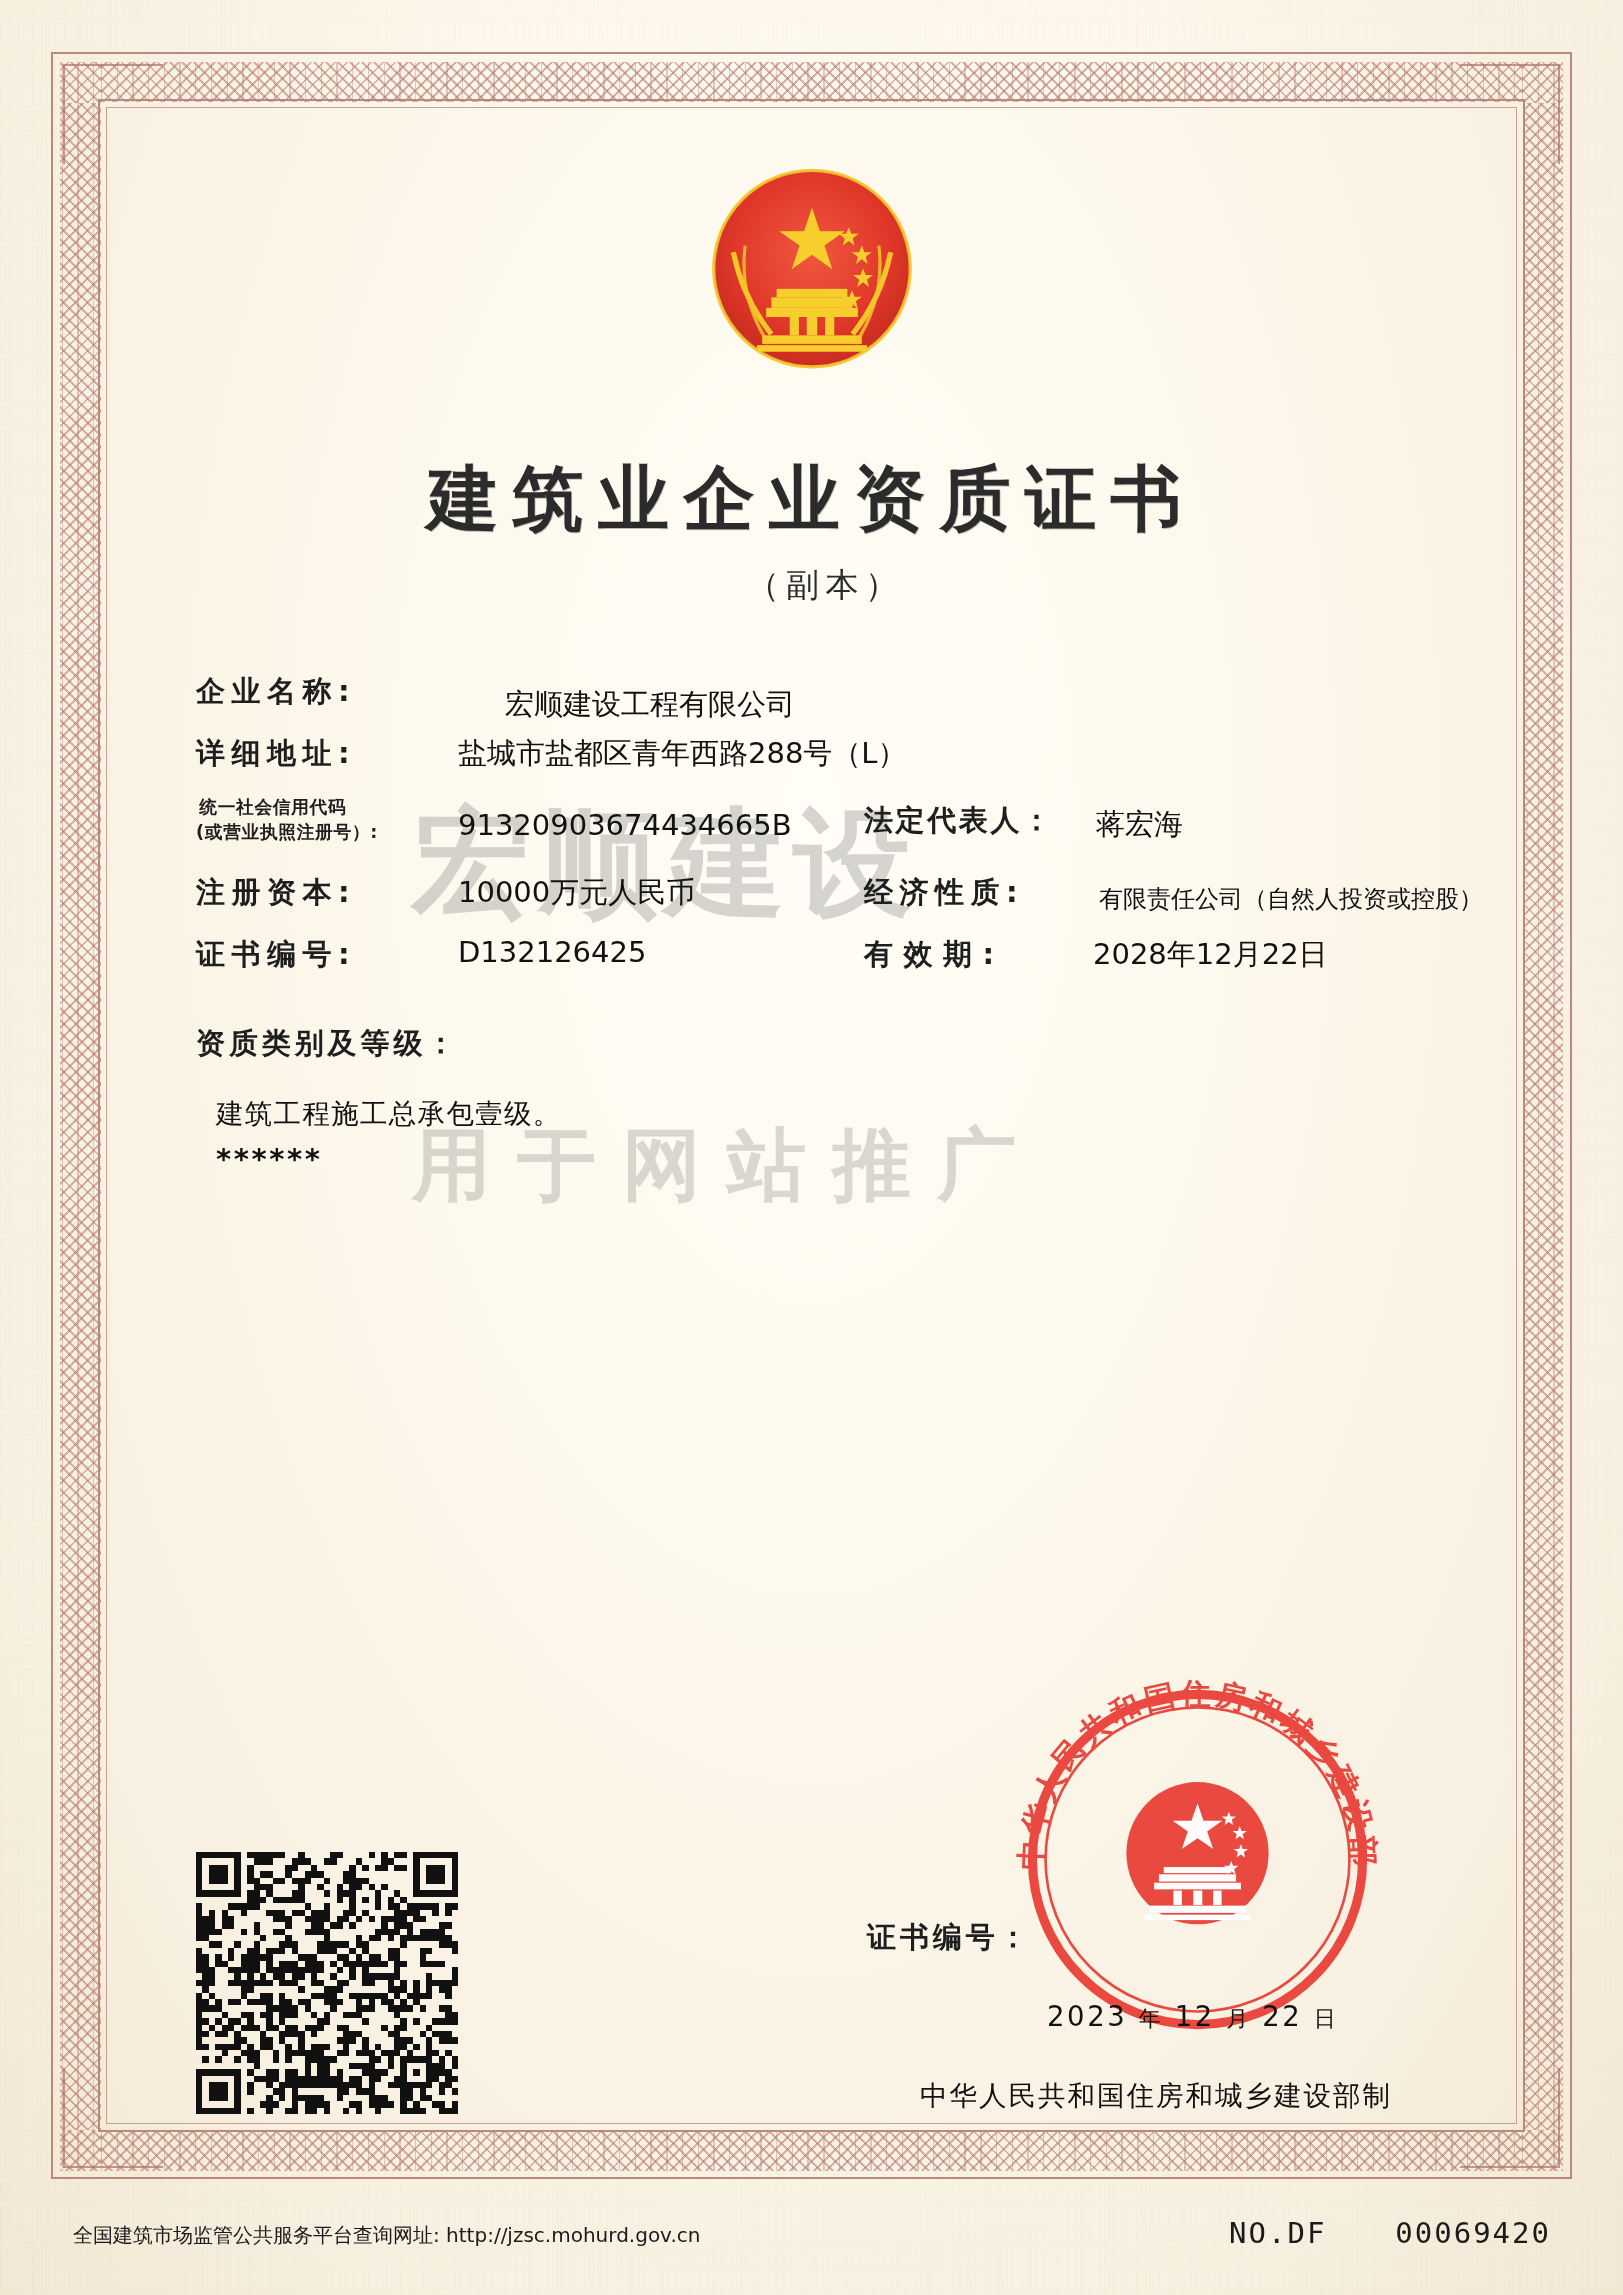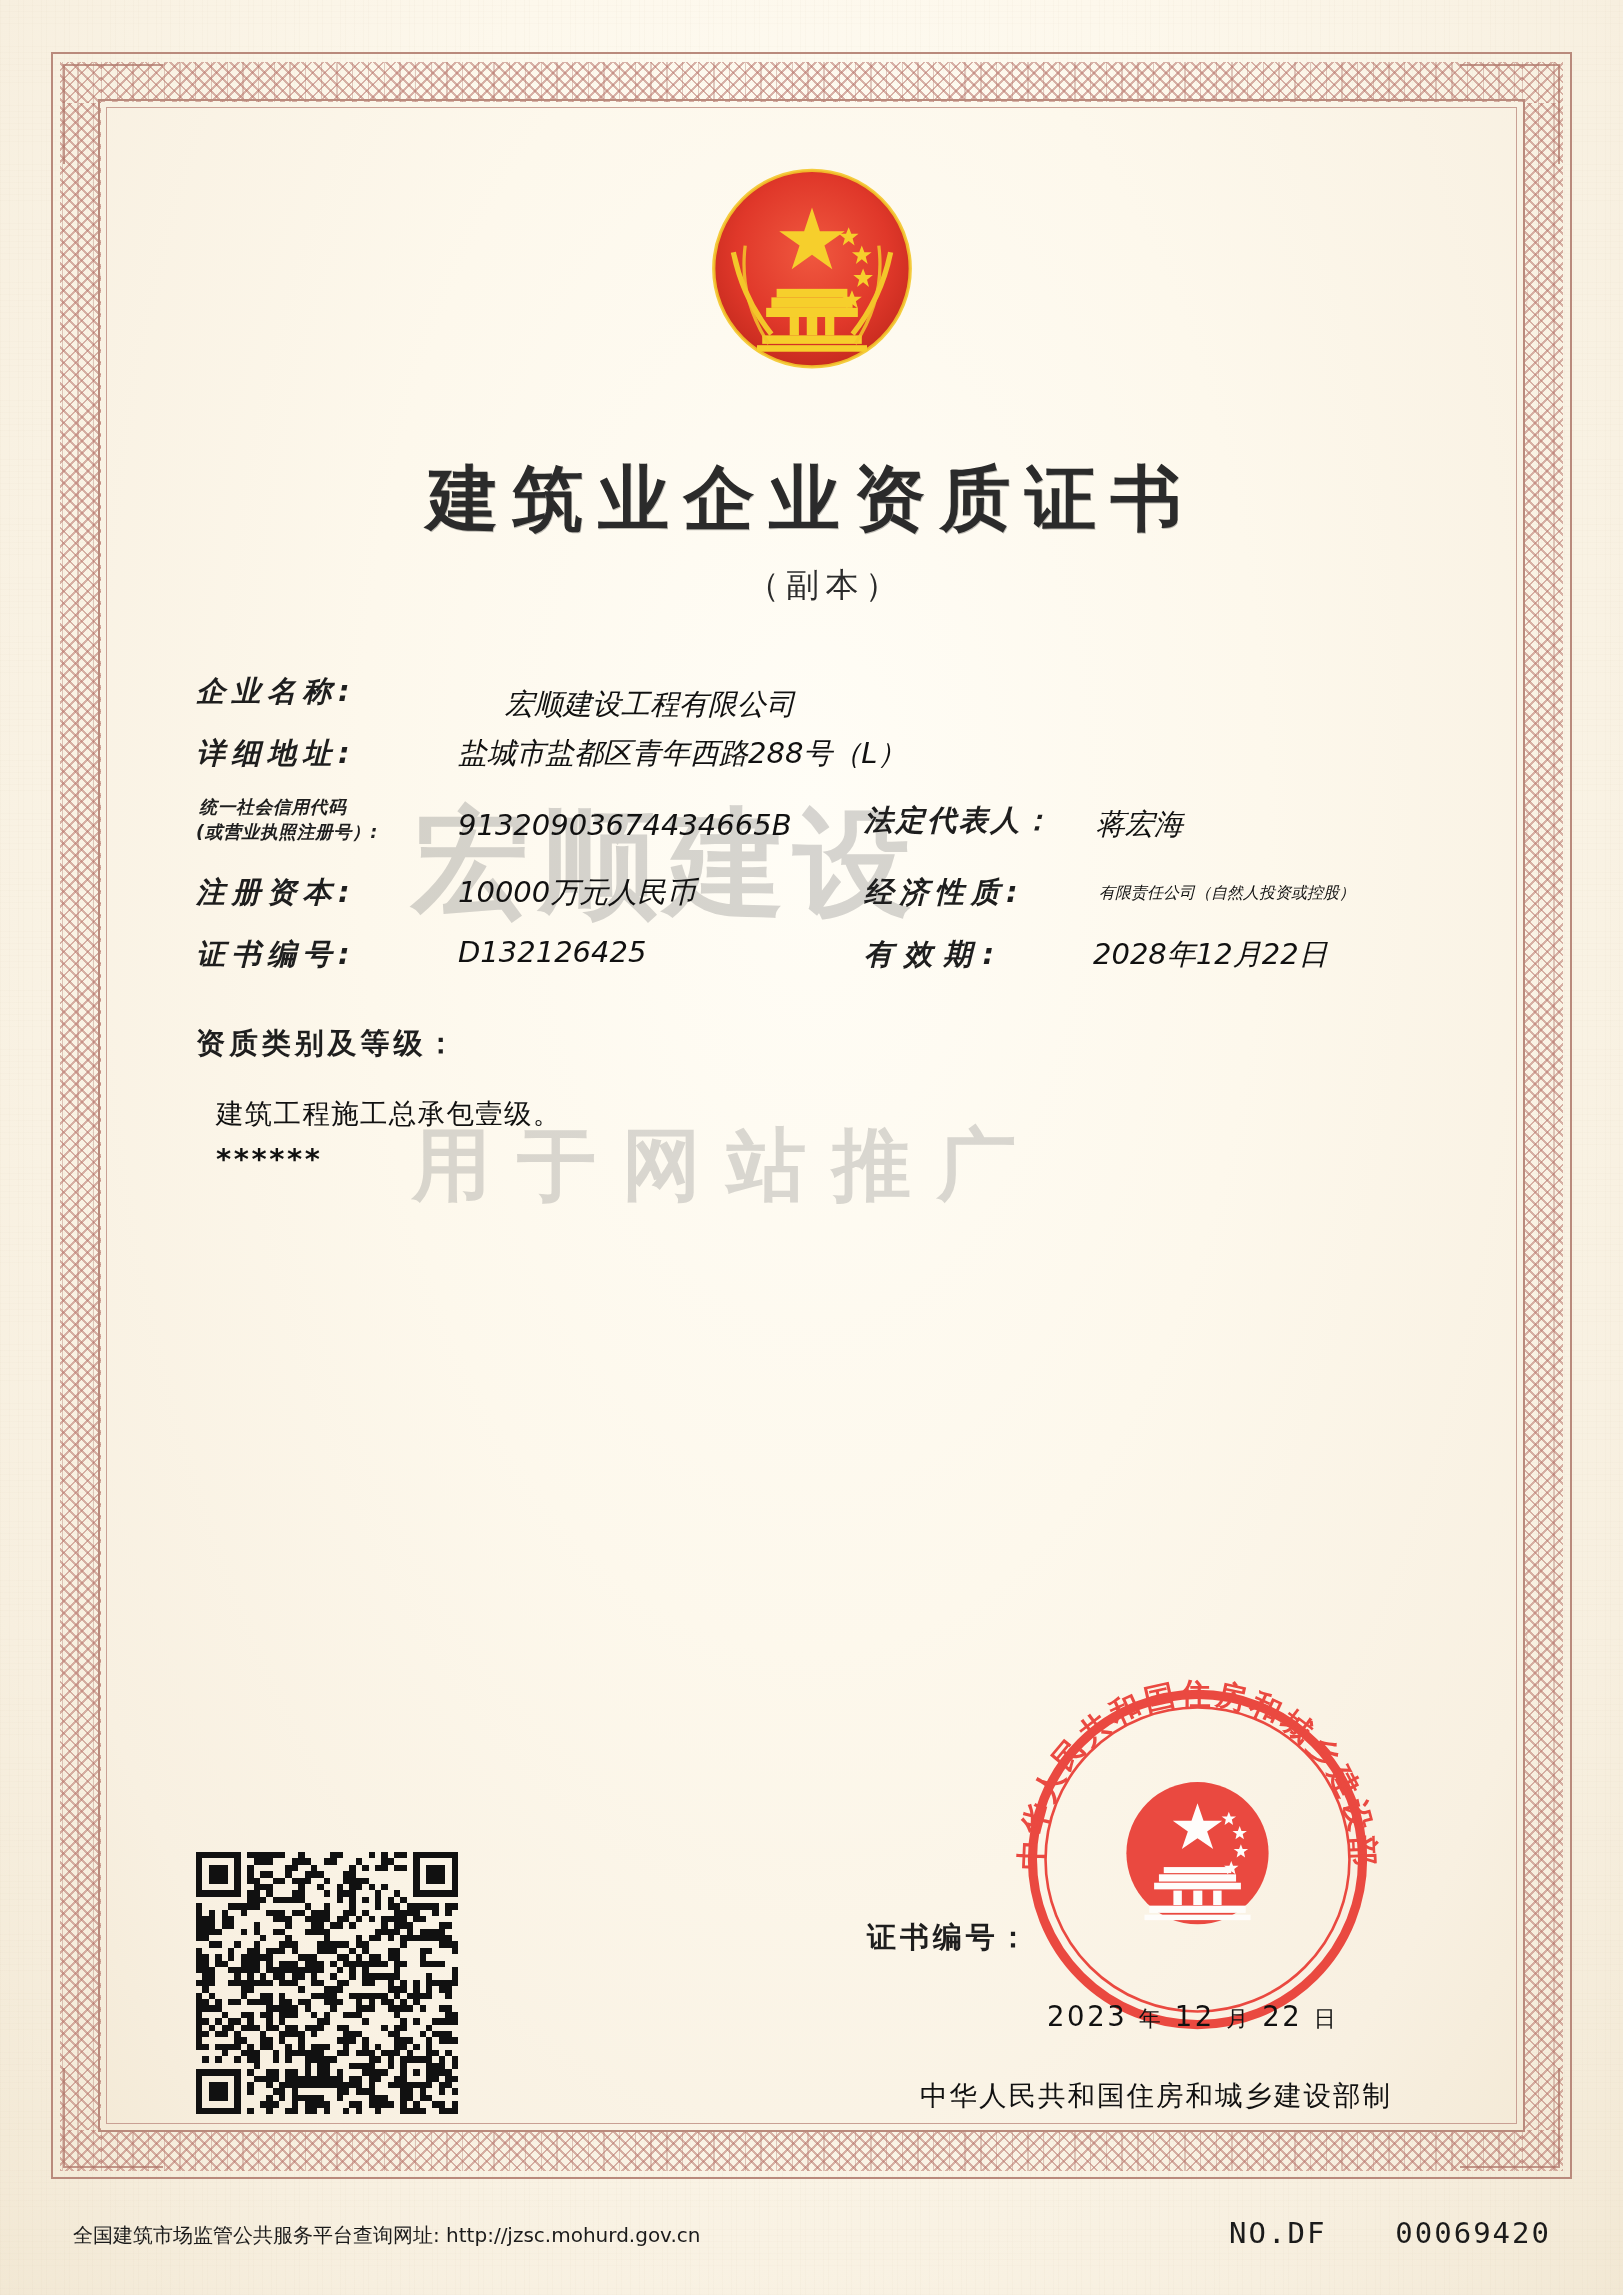--- a/index.html
+++ b/index.html
@@ -181,25 +181,25 @@
     white-space: nowrap;
   }
   .val {
     font-family: "DejaVu Sans", sans-serif;
     font-size: 29px;
     color: #111;
     white-space: nowrap;
   }
   .val-sm {
     font-family: "DejaVu Sans", sans-serif;
-    font-size: 16px;
+    font-size: 24px;
     color: #111;
     white-space: nowrap;
   }
-  .abs { position: absolute; font-style: italic; }
+  .abs { position: absolute; }
 
   .qual-title {
     position: absolute;
     left: 196px;
     top: 1024px;
     font-family: "DejaVu Sans", sans-serif;
     font-weight: bold;
     font-size: 29px;
     letter-spacing: 3.9px;
     color: #1e1e1e;

